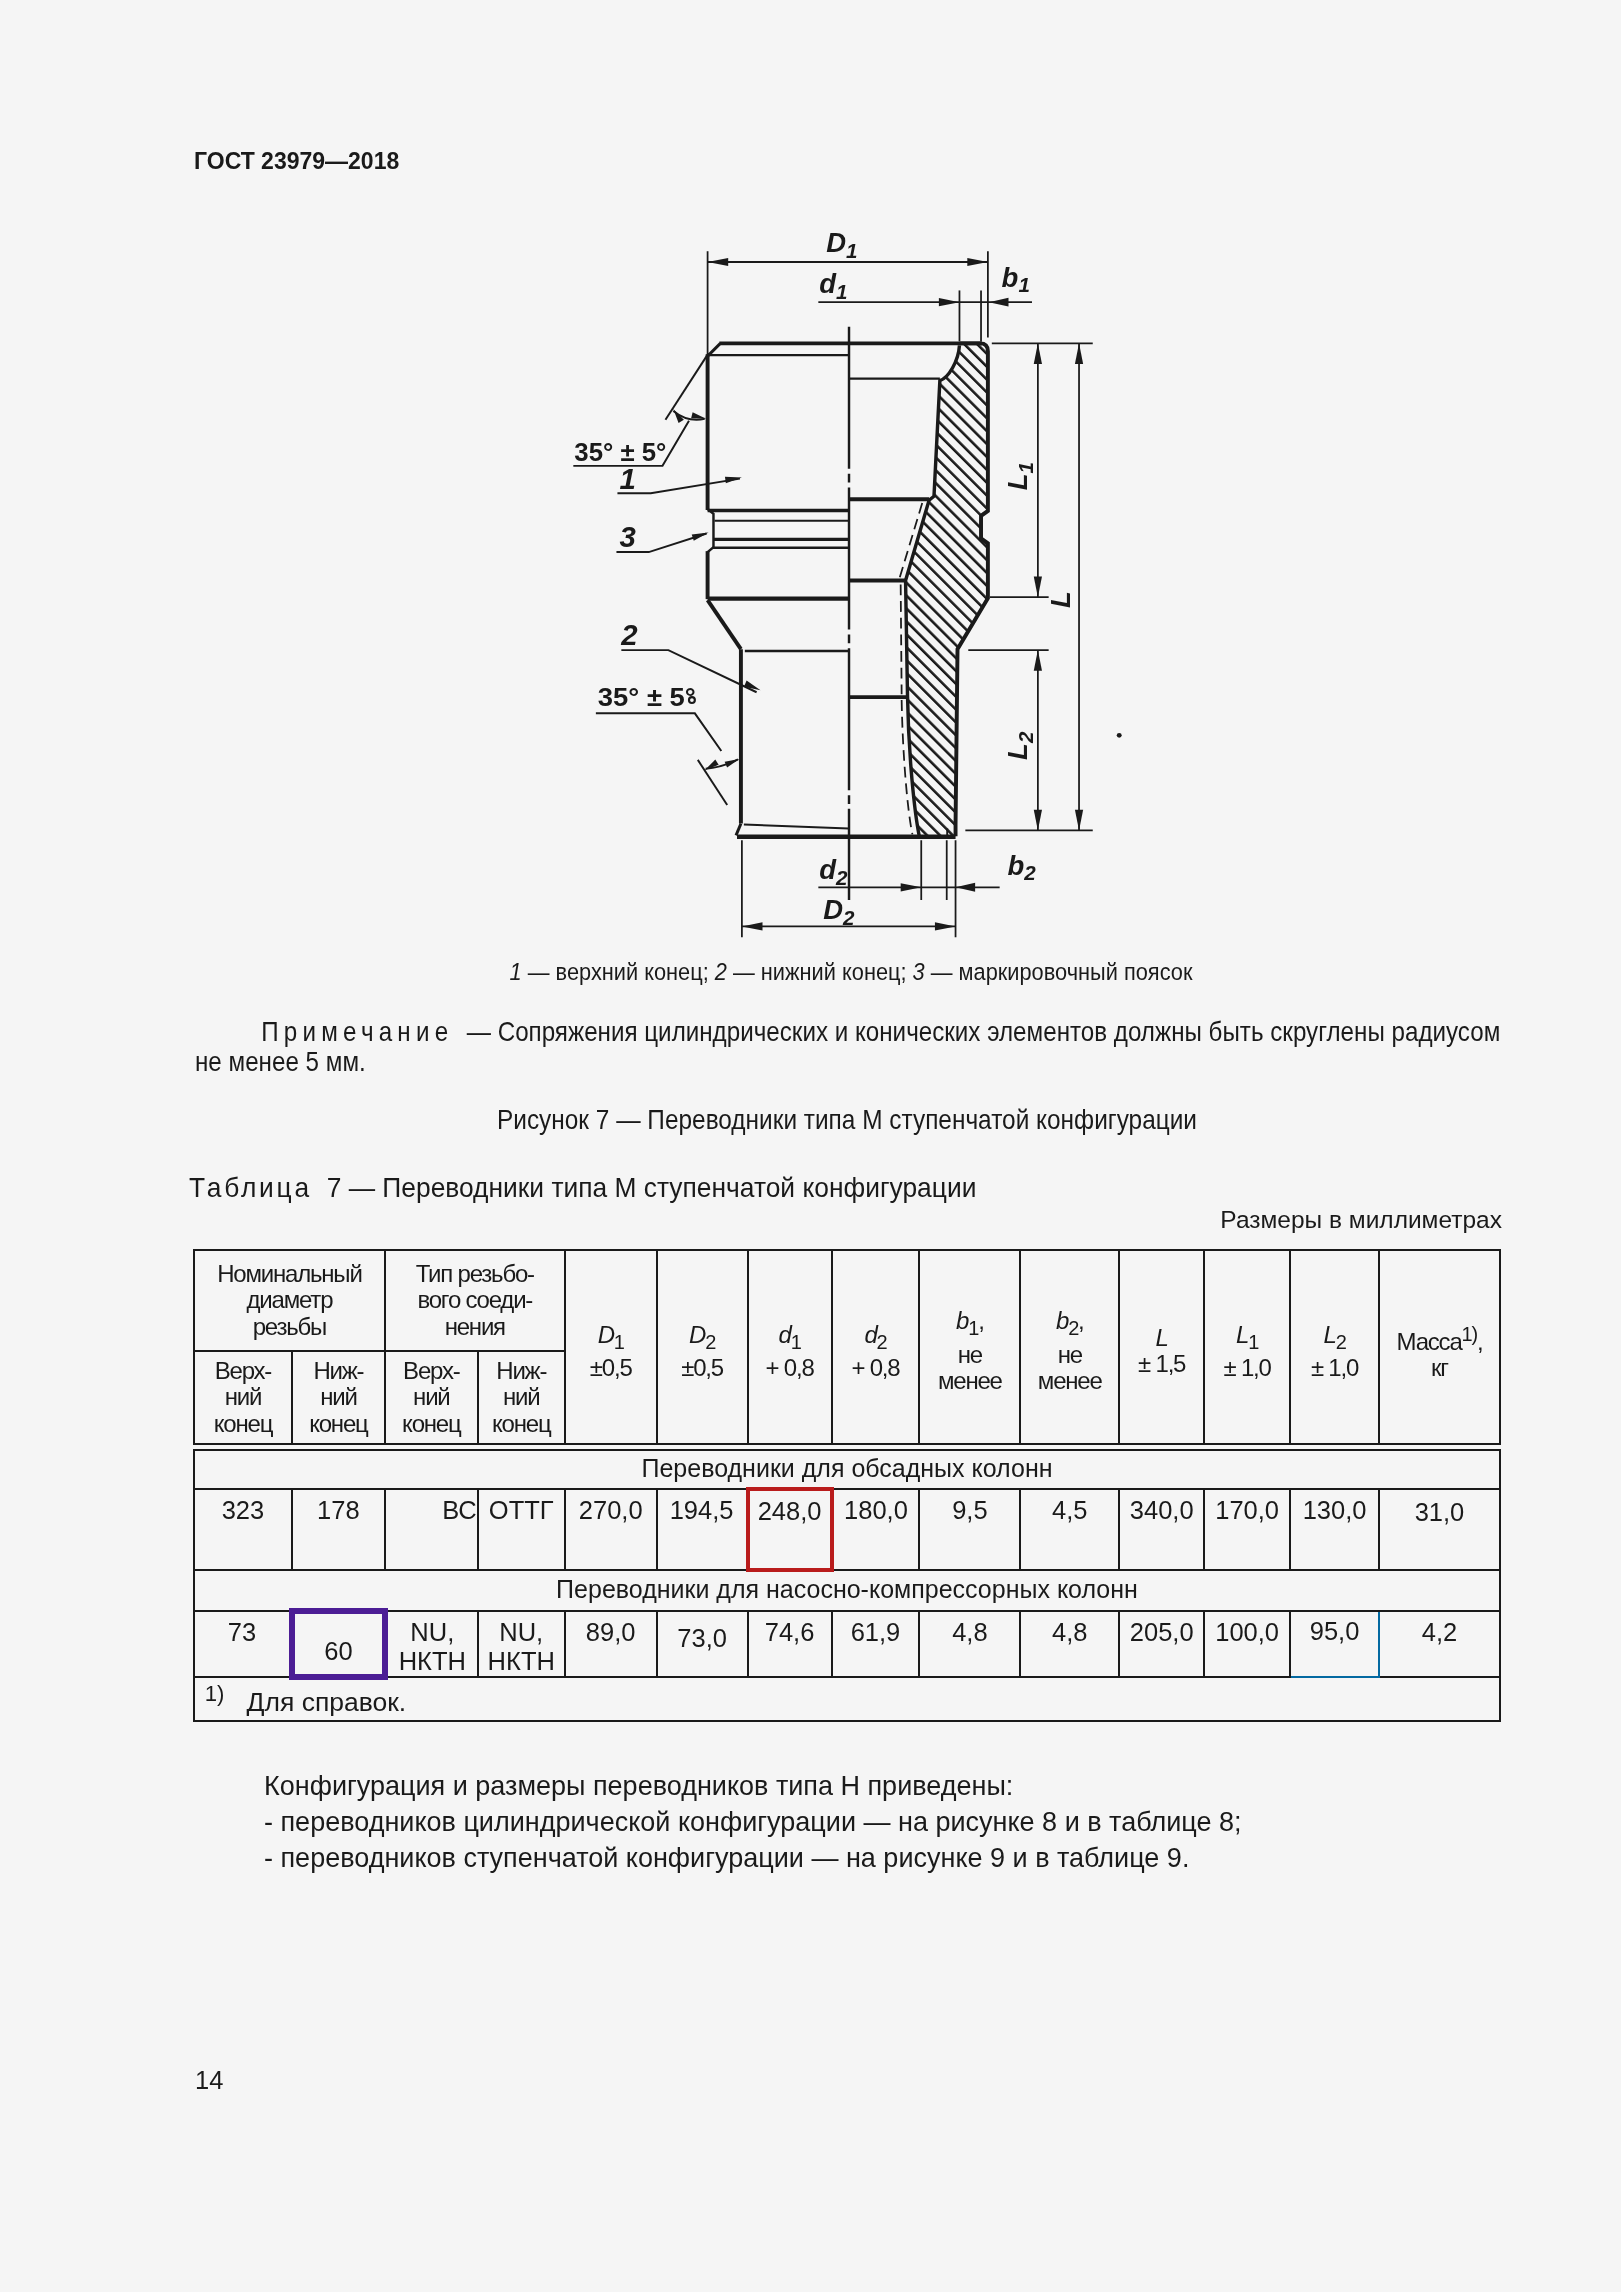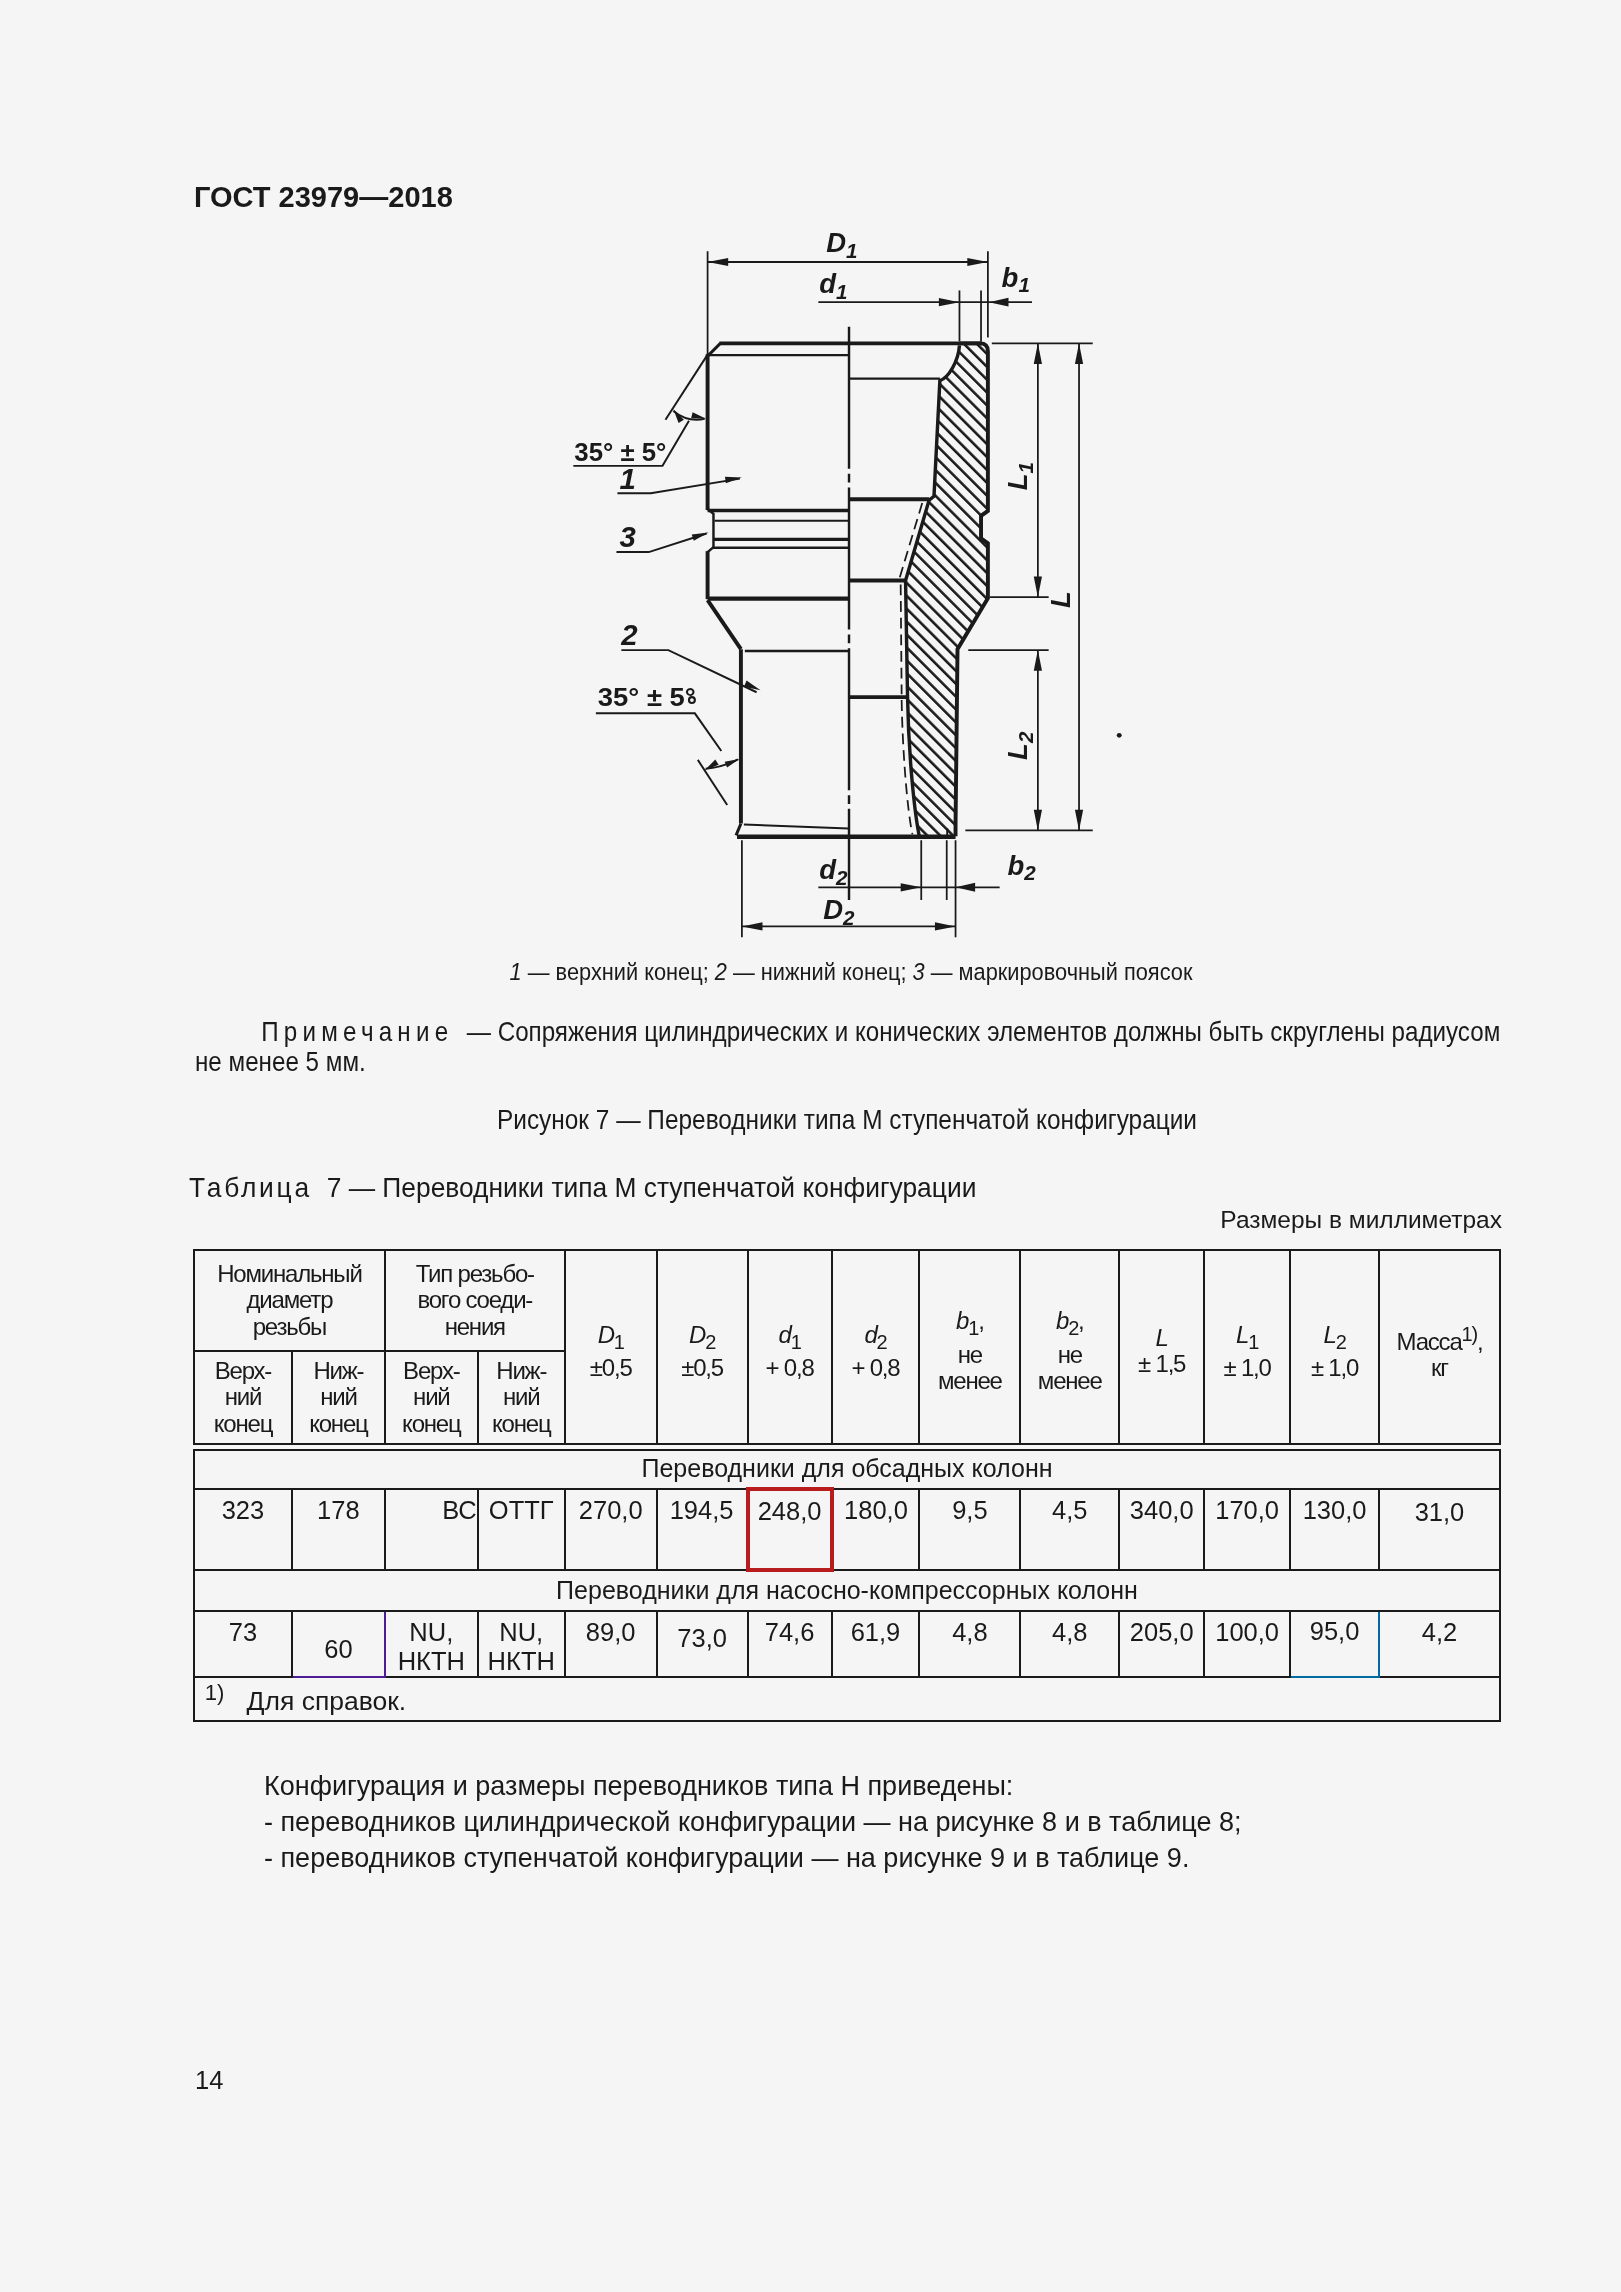--- a/index.html
+++ b/index.html
@@ -8,21 +8,21 @@
   .t{font-size:27.4px;line-height:36px;white-space:nowrap;}
   table{border-collapse:collapse;}
   td{padding:0;font-size:25.5px;text-align:center;vertical-align:middle;}
   td.h{font-size:24px;letter-spacing:-1.2px;line-height:26.5px;}
   tr.sec td{font-size:25px;}
   td.hr{padding-top:8.8px;}
 </style>
 </head>
 <body>
 
-<div class="abs" style="left:194px;top:148px;font-size:29px;font-weight:bold;margin-top:33px;">ГОСТ 23979—2018</div>
+<div class="abs" style="left:194px;top:148px;font-size:23px;font-weight:bold;">ГОСТ 23979—2018</div>
 
 <svg class="abs" style="left:0;top:0;" width="1621" height="2293" viewBox="0 0 1654 2339">
 <defs>
 <pattern id="hatch" width="9.3" height="9.3" patternUnits="userSpaceOnUse" patternTransform="rotate(-45)">
   <rect x="0" y="0" width="2.6" height="9.3" fill="#1a1a1a"></rect>
 </pattern>
 </defs>
 <g stroke="#1a1a1a" fill="none" stroke-linecap="butt">
 
   <path d="M979,350 L1000,350 Q1008,350 1008,358 L1008,521 L1001,526 L1001,549 L1008,554 L1008,610 L977,662 L975,841 L975,853 L938,853 C933,828 927,770 926,710 L924,592 L948,510 L953,506 L959,388 C968,385 978,368 979,352 Z" fill="url(#hatch)" stroke="none"></path>
@@ -245,21 +245,21 @@
   <td style="border:2px solid #1a1a1a;vertical-align:top;padding-top:5.9px;">130,0</td>
   <td style="border:2px solid #1a1a1a;border-right-width:2.9px;vertical-align:top;padding-top:8px;">31,0</td>
 </tr>
 
 <tr class="sec" style="height:41px;">
           <td colspan="14" style="border:2px solid #1a1a1a;border-left-width:2.9px;border-right-width:2.9px;">Переводники для насосно-компрессорных колонн</td>
         </tr>
 
 <tr style="height:63px;">
   <td style="border:2px solid #1a1a1a;border-left-width:2.9px;vertical-align:top;padding-top:5.9px;">73</td>
-  <td style="border:2px solid #4c1d95;vertical-align:top;padding-top:23px;">60</td>
+  <td style="border:6px solid #4c1d95;vertical-align:top;padding-top:23px;">60</td>
   <td style="border:2px solid #1a1a1a;vertical-align:top;padding-top:5.9px;">NU,<br>НКТН</td>
   <td style="border:2px solid #1a1a1a;vertical-align:top;padding-top:5.9px;">NU,<br>НКТН</td>
   <td style="border:2px solid #1a1a1a;vertical-align:top;padding-top:5.9px;">89,0</td>
   <td style="border:2px solid #1a1a1a;vertical-align:top;padding-top:12px;">73,0</td>
   <td style="border:2px solid #1a1a1a;vertical-align:top;padding-top:5.9px;">74,6</td>
   <td style="border:2px solid #1a1a1a;vertical-align:top;padding-top:5.9px;">61,9</td>
   <td style="border:2px solid #1a1a1a;vertical-align:top;padding-top:5.9px;">4,8</td>
   <td style="border:2px solid #1a1a1a;vertical-align:top;padding-top:5.9px;">4,8</td>
   <td style="border:2px solid #1a1a1a;vertical-align:top;padding-top:5.9px;">205,0</td>
   <td style="border:2px solid #1a1a1a;vertical-align:top;padding-top:5.9px;">100,0</td>

